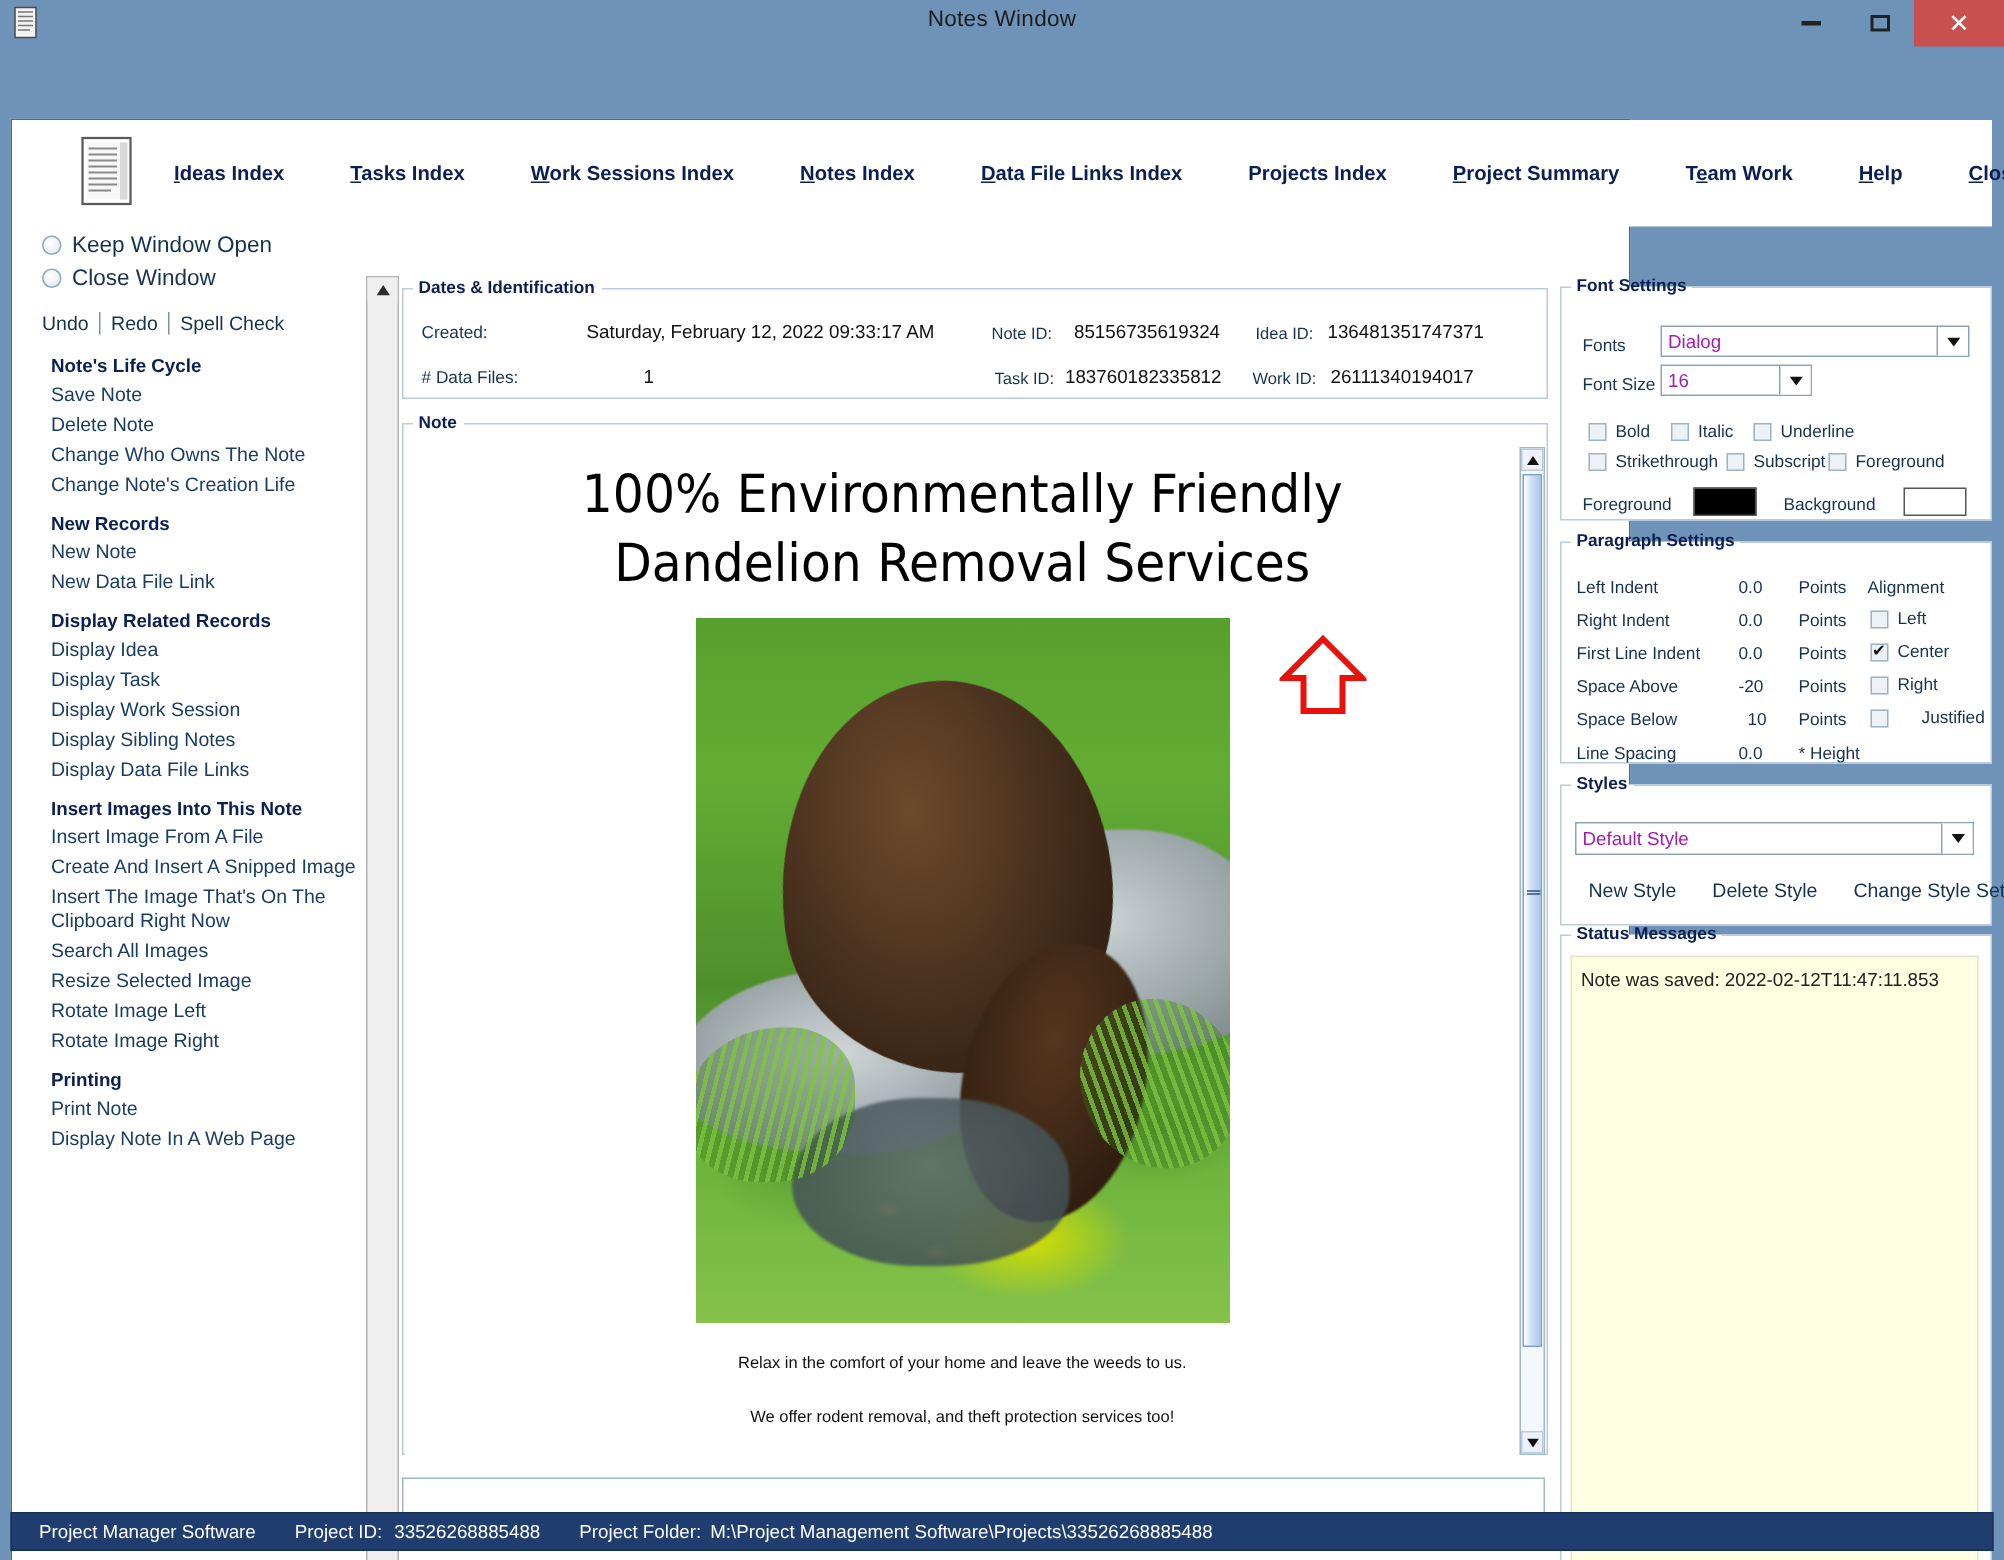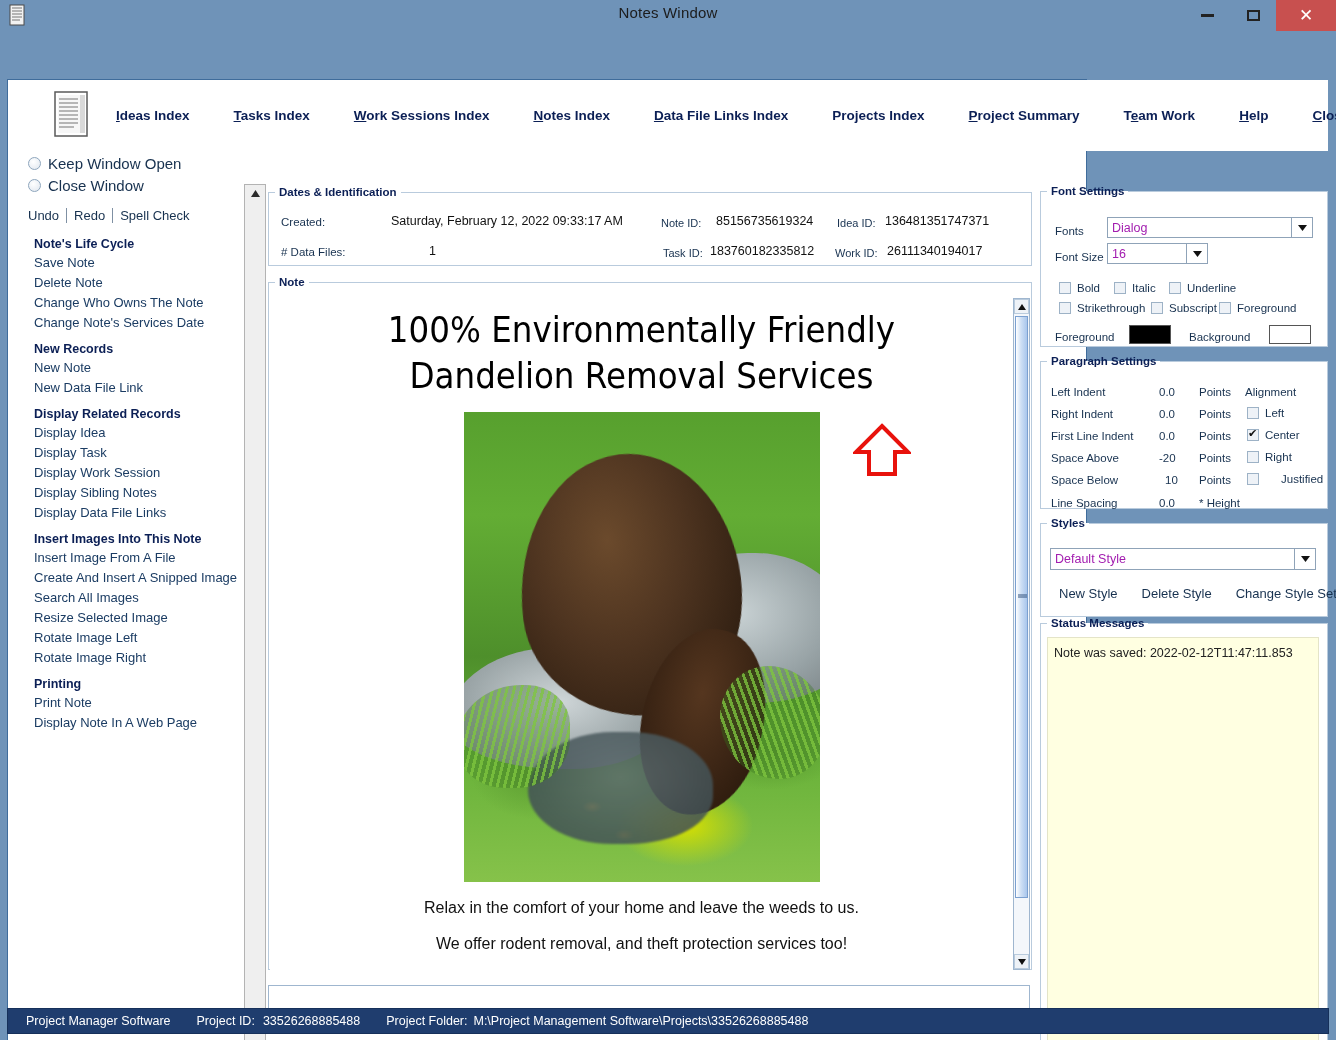--- a/index.html
+++ b/index.html
@@ -66,21 +66,21 @@
   .val{position:absolute;font-size:12.5px;color:#111;}
   .lbl.b{font-size:11px;}
 
   .noteGb{left:2px;top:96px;width:762px;height:692px;}
   .note-area{position:absolute;left:1px;top:10px;width:743px;height:672px;background:#fff;overflow:hidden;}
   .note-title{font-family:"DejaVu Sans",sans-serif;font-size:35px;color:#000;text-align:center;
     line-height:52px;margin-top:6px;font-weight:400;font-style:normal;
     transform:scaleX(.93);}
   .note-img-wrap{text-align:center;margin-top:10px;position:relative;}
   .note-img{width:356px;height:470px;display:inline-block;border:0;position:relative;overflow:hidden;}
-  .note-p{font-size:16px;color:#111;text-align:center;margin:8px 0 0 0;line-height:28px;}
+  .note-p{font-size:11px;color:#111;text-align:center;margin:8px 0 0 0;line-height:28px;}
   .arrow{position:absolute;right:102px;top:10px;}
 
   
   .nscroll{position:absolute;right:1px;top:10px;width:17px;height:672px;background:#f4f7fb;border:1px solid #9fb6cf;box-sizing:border-box;}
   .nsb-btn{position:absolute;left:0;width:15px;height:15px;background:#eef2f7;border:1px solid #b9cbdd;box-sizing:border-box;display:flex;align-items:center;justify-content:center;}
   .nsb-thumb{position:absolute;left:1px;top:17px;width:13px;height:582px;
     background:linear-gradient(to right,#ffffff,#cfe0f5 45%,#a9c6ec);border:1px solid #7ba0d0;box-sizing:border-box;}
   .nsb-grip{position:absolute;left:2px;top:268px;width:9px;height:5px;}
 
   
@@ -230,36 +230,37 @@
         <span class="sep"></span>
         <span>Redo</span>
         <span class="sep"></span>
         <span>Spell Check</span>
       </div>
 
       <div class="grp-title">Note's Life Cycle</div>
       <div class="mi">Save Note</div>
       <div class="mi">Delete Note</div>
       <div class="mi">Change Who Owns The Note</div>
-      <div class="mi">Change Note's Services Date</div>
+      <div class="mi">Change Note's Creation Life</div>
 
       <div class="grp-title">New Records</div>
       <div class="mi">New Note</div>
       <div class="mi">New Data File Link</div>
 
       <div class="grp-title">Display Related Records</div>
       <div class="mi">Display Idea</div>
       <div class="mi">Display Task</div>
       <div class="mi">Display Work Session</div>
       <div class="mi">Display Sibling Notes</div>
       <div class="mi">Display Data File Links</div>
 
       <div class="grp-title">Insert Images Into This Note</div>
       <div class="mi">Insert Image From A File</div>
       <div class="mi">Create And Insert A Snipped Image</div>
+      <div class="mi two">Insert The Image That's On The Clipboard Right Now</div>
       <div class="mi">Search All Images</div>
       <div class="mi">Resize Selected Image</div>
       <div class="mi">Rotate Image Left</div>
       <div class="mi">Rotate Image Right</div>
 
       <div class="grp-title">Printing</div>
       <div class="mi">Print Note</div>
       <div class="mi">Display Note In A Web Page</div>
     </div>
 

